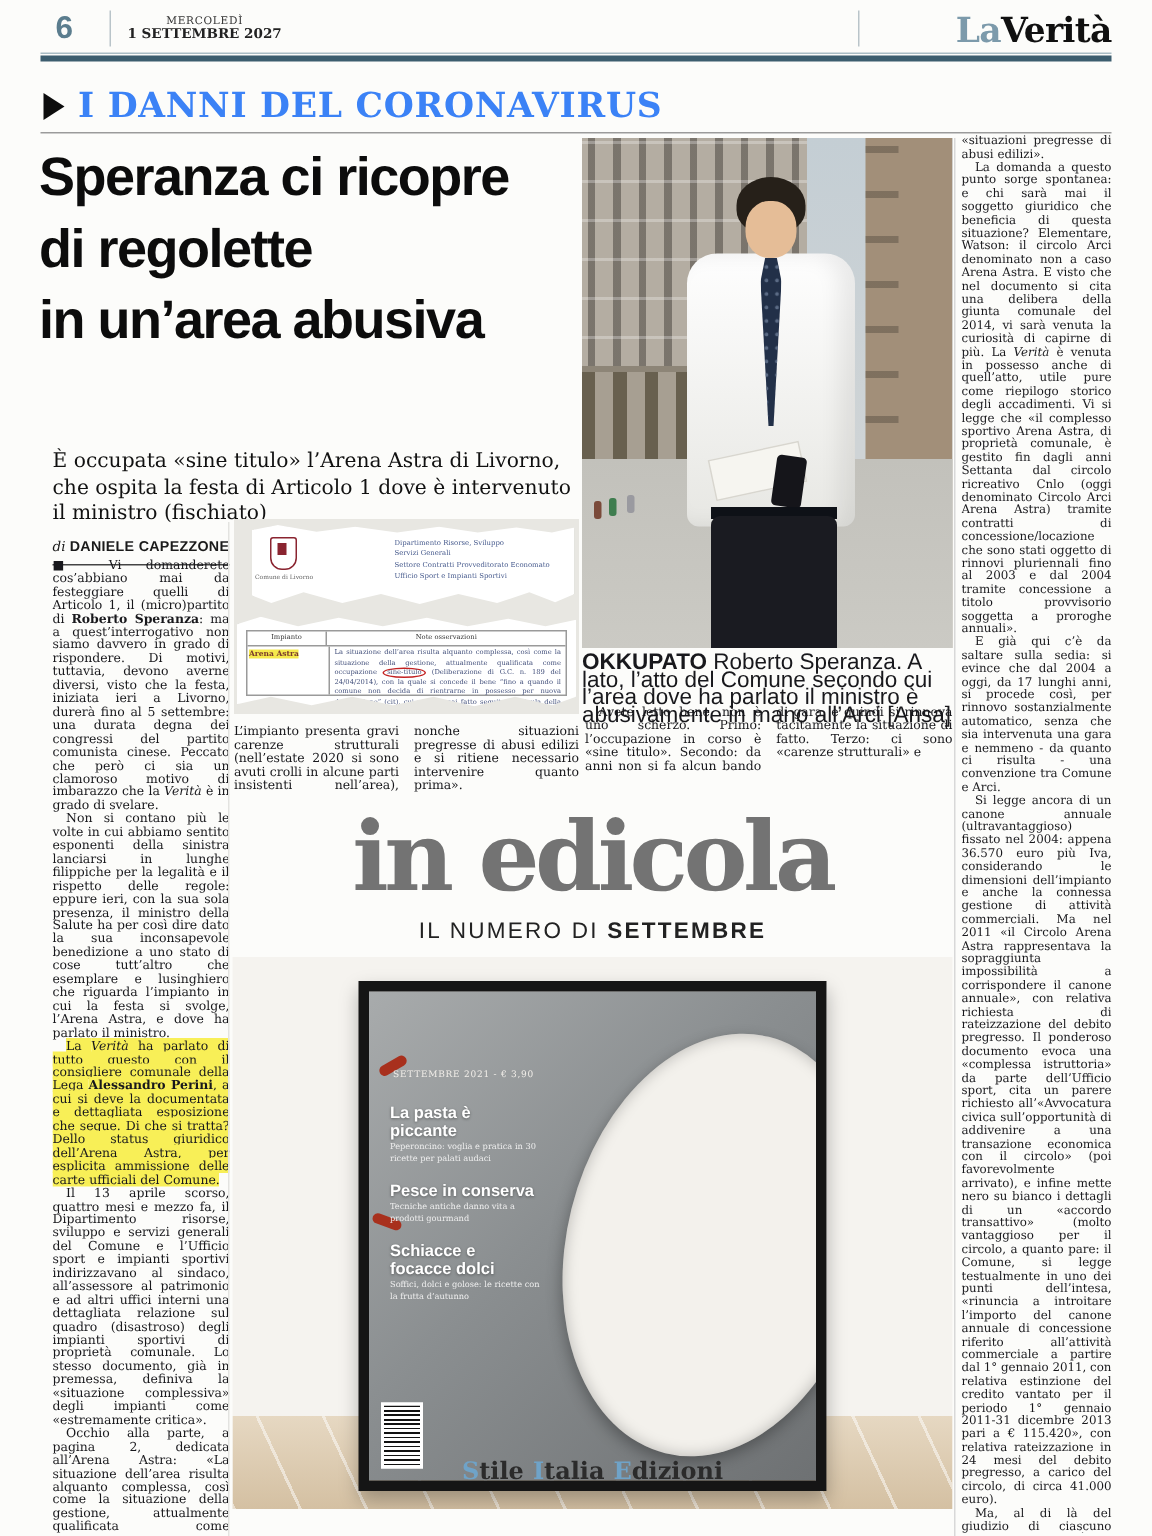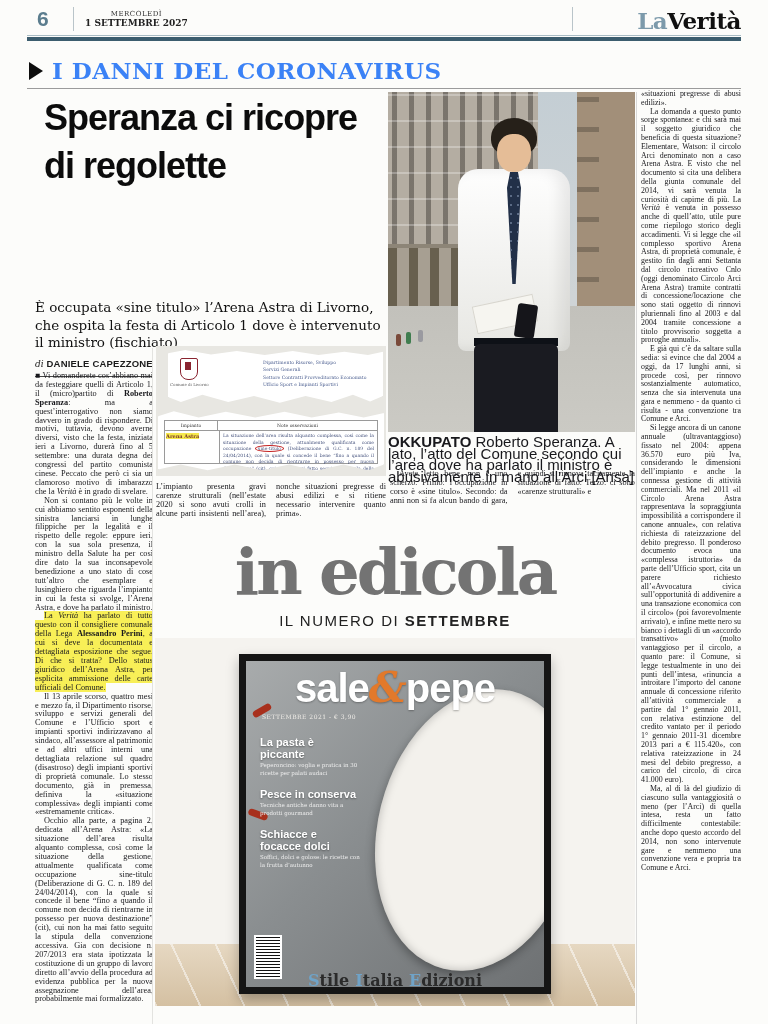--- a/index.html
+++ b/index.html
@@ -17,28 +17,28 @@
   .logo .la{color:#7c9aab;}
   .logo .ver{color:#101010;}
   .hdr-rule1{position:absolute;left:27px;right:27px;top:35px;height:1px;background:#a9bcc4;}
   .hdr-rule2{position:absolute;left:27px;right:27px;top:37px;height:4px;background:#3c5d6e;}
   
   .kicker{position:absolute;left:29px;top:57px;display:flex;align-items:center;gap:9px;}
   .kick-arrow{width:0;height:0;border-top:9px solid transparent;border-bottom:9px solid transparent;border-left:14px solid #0d0d0d;}
   .kick-text{font:bold 23px "DejaVu Serif",serif;color:#3b82f6;letter-spacing:.5px;}
   .kick-rule{position:absolute;left:27px;right:27px;top:88px;height:1px;background:#9b9b9b;}
   
-  .headline{position:absolute;left:44px;top:94px;width:352px;
+  .headline{position:absolute;left:26px;top:94px;width:352px;
             font:bold 36px/1.32 "Liberation Sans",sans-serif;color:#0c0c0c;letter-spacing:-1px;}
   .subhead{position:absolute;left:35px;top:299px;width:352px;font:13.5px/1.3 "DejaVu Serif",serif;color:#111;}
   .byline{position:absolute;left:35px;top:352px;width:118px;border-bottom:1px solid #444;padding-bottom:5px;}
   .byline .pre{font:italic 9px "DejaVu Serif",serif;}
   .byline .nm{font:bold 9.5px "Liberation Sans",sans-serif;letter-spacing:.2px;}
   
-  .bodytxt{font-size:8.3px;line-height:8.9px;text-align:justify;color:#18181c;font-family:Liberation Serif, serif;}
+  .bodytxt{font-size:8.3px;line-height:8.9px;text-align:justify;color:#18181c;}
   .para{margin:0;text-indent:9px;}
   .para.ni{text-indent:0;}
   .para.hl span{background:#f8ef57;}
   .para span.b{font-weight:bold;}
   .para span.i{font-style:italic;}
   .col1{position:absolute;left:35px;top:372px;width:118px;bottom:2px;overflow:hidden;}
   .colright{position:absolute;left:641px;top:90px;width:100px;bottom:2px;overflow:hidden;font-size:7.9px;line-height:8.8px;}
   .vline-right{position:absolute;left:636px;top:92px;bottom:0;width:1px;background:#d8d8d8;}
   .vline-mid{position:absolute;left:152px;top:348px;bottom:0;width:1px;background:#e3e3e0;}
   
@@ -150,20 +150,21 @@
 
   <div class="kicker">
     <div class="kick-arrow"></div>
     <div class="kick-text">I DANNI DEL CORONAVIRUS</div>
   </div>
   <div class="kick-rule"></div>
 
   <div class="headline">
     <div>Speranza ci ricopre</div>
     <div>di regolette</div>
+    <div>in un’area abusiva</div>
   </div>
   <div class="subhead">È occupata «sine titulo» l’Arena Astra di Livorno, che ospita la festa di Articolo 1 dove è intervenuto il ministro (fischiato)</div>
   <div class="byline">
     <span class="pre">di </span><span class="nm">DANIELE CAPEZZONE</span>
   </div>
 
   <div class="col1 bodytxt">
       <p class="para ni"><span>■ Vi domanderete cos’abbiano mai da festeggiare quelli di Articolo 1, il (micro)partito di </span><span class="b">Roberto Speranza</span><span>: ma a quest’interrogativo non siamo davvero in grado di rispondere. Di motivi, tuttavia, devono averne diversi, visto che la festa, iniziata ieri a Livorno, durerà fino al 5 settembre: una durata degna dei congressi del partito comunista cinese. Peccato che però ci sia un clamoroso motivo di imbarazzo che la </span><span class="i">Verità</span><span> è in grado di svelare.</span></p>
       <p class="para"><span>Non si contano più le volte in cui abbiamo sentito esponenti della sinistra lanciarsi in lunghe filippiche per la legalità e il rispetto delle regole: eppure ieri, con la sua sola presenza, il ministro della Salute ha per così dire dato la sua inconsapevole benedizione a uno stato di cose tutt’altro che esemplare e lusinghiero che riguarda l’impianto in cui la festa si svolge, l’Arena Astra, e dove ha parlato il ministro.</span></p>
       <p class="para hl"><span>La </span><span class="i">Verità</span><span> ha parlato di tutto questo con il consigliere comunale della Lega </span><span class="b">Alessandro Perini</span><span>, a cui si deve la documentata e dettagliata esposizione che segue. Di che si tratta? Dello status giuridico dell’Arena Astra, per esplicita ammissione delle carte ufficiali del Comune.</span></p>
@@ -240,21 +241,20 @@
     <div class="ad-title">in edicola</div>
     <div class="ad-sub"><span>IL NUMERO DI </span><span class="bd">SETTEMBRE</span></div>
     <div class="ad-photo">
       <div class="floor"></div>
       <div class="frame">
         <div class="platter">
             <div class="food"></div>
           </div>
         <div class="chilli ch1"></div>
         <div class="chilli ch2"></div>
-        <div class="mag-title"><span>sale</span><span class="amp">&amp;</span><span>pepe</span></div>
         <div class="mag-issue">SETTEMBRE 2021 - € 3,90</div>
         <div class="cover-lines">
           <div class="cl">
             <div class="cl-title">La pasta è piccante</div>
             <div class="cl-sub">Peperoncino: voglia e pratica in 30 ricette per palati audaci</div>
           </div>
           <div class="cl">
             <div class="cl-title">Pesce in conserva</div>
             <div class="cl-sub">Tecniche antiche danno vita a prodotti gourmand</div>
           </div>

